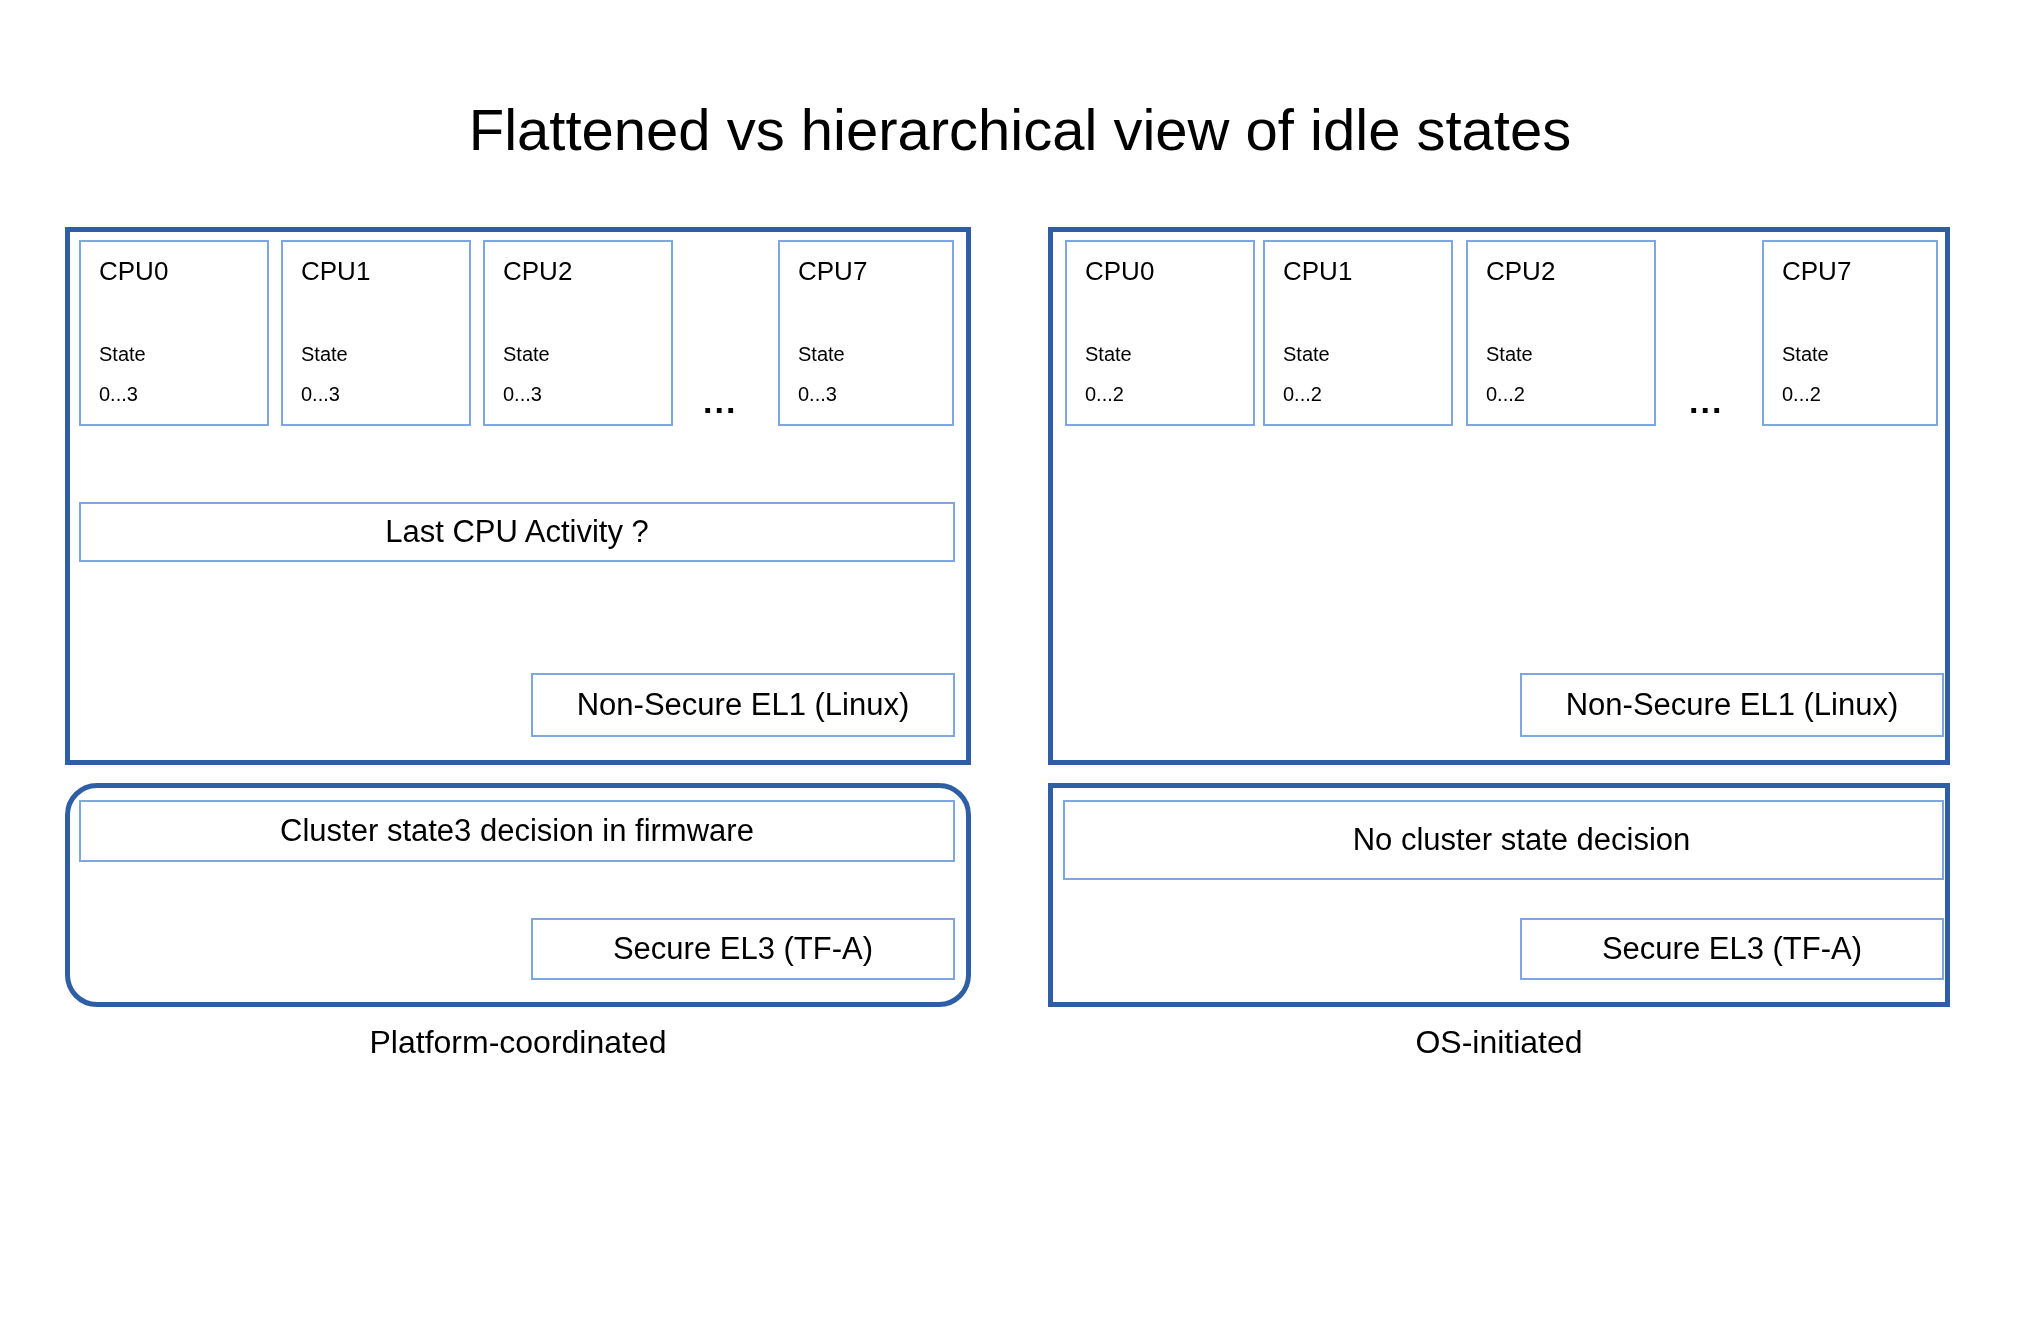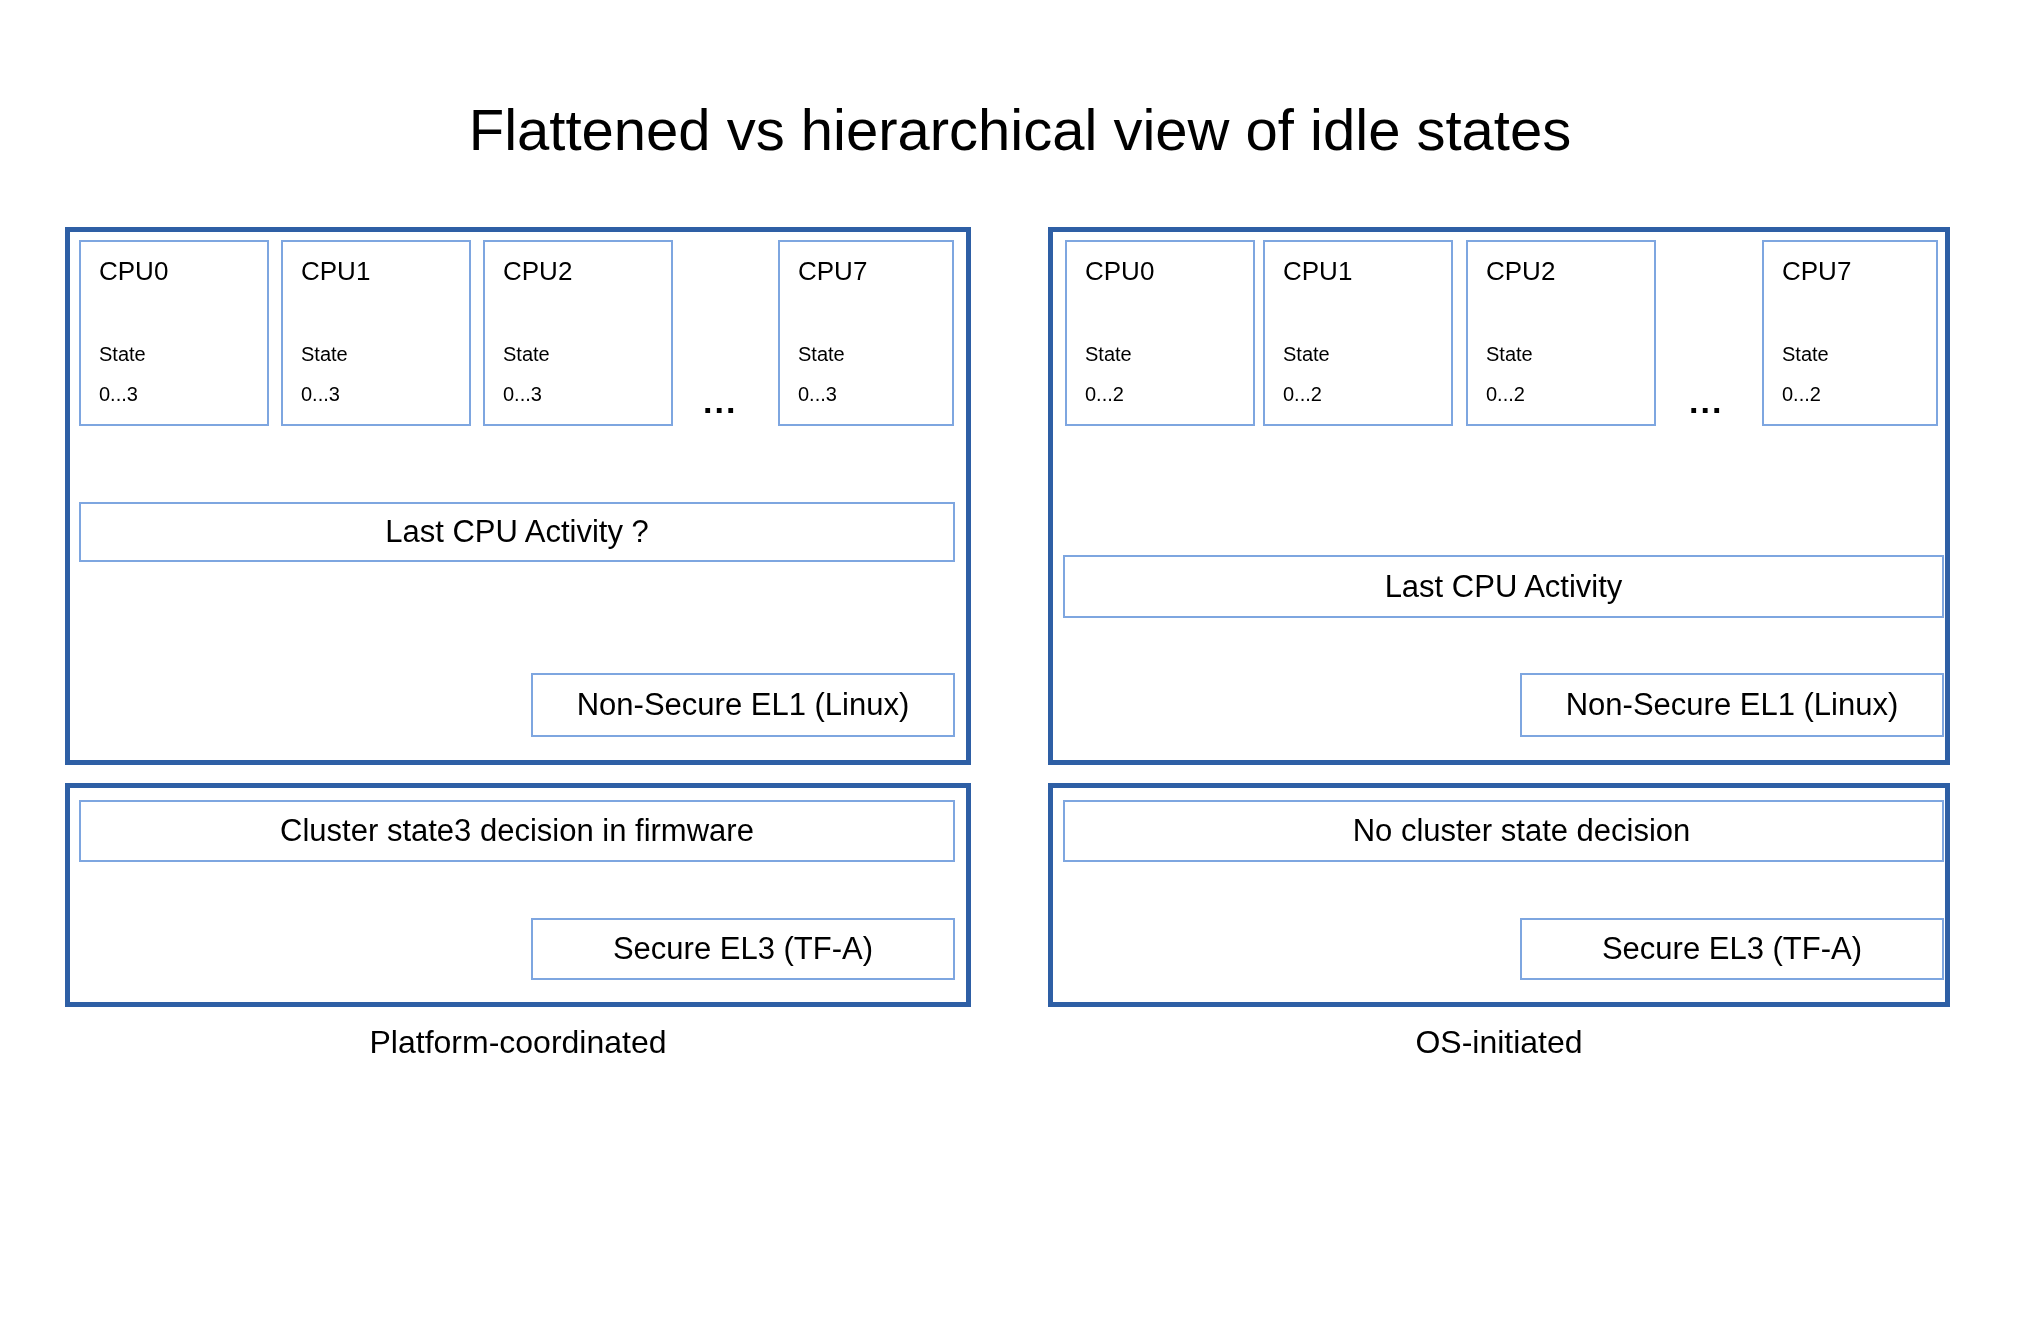--- a/index.html
+++ b/index.html
@@ -22,21 +22,21 @@
     font-size: 58px;
     font-weight: 400;
   }
   .panel {
     position: absolute;
     border: 5px solid #2E5FA5;
     background: #ffffff;
     box-sizing: border-box;
   }
   #panel-lt { left: 65px;   top: 227px; width: 906px; height: 538px; }
-  #panel-lb { left: 65px;   top: 783px; width: 906px; height: 224px; }
+  #panel-lb { left: 65px;   top: 783px; width: 906px; height: 224px; border-radius: 32px; }
   #panel-rt { left: 1048px; top: 227px; width: 902px; height: 538px; }
   #panel-rb { left: 1048px; top: 783px; width: 902px; height: 224px; }
 
   .cpu-box {
     position: absolute;
     top: 8px;
     width: 190px;
     height: 186px;
     border: 2px solid #7EA6E0;
     box-sizing: border-box;
@@ -65,21 +65,21 @@
     text-align: center;
   }
   #lt-activity { left: 9px;   top: 270px; width: 876px; height: 60px; }
   #lt-el1      { left: 461px; top: 441px; width: 424px; height: 64px; }
   #lb-firmware { left: 9px;   top: 12px;  width: 876px; height: 62px; }
   #lb-el3      { left: 461px; top: 130px; width: 424px; height: 62px; }
 
   #rt-governor { left: 10px;  top: 221px; width: 881px; height: 62px; }
   #rt-activity { left: 10px;  top: 323px; width: 881px; height: 63px; }
   #rt-el1      { left: 467px; top: 441px; width: 424px; height: 64px; }
-  #rb-cluster  { left: 10px;  top: 12px;  width: 881px; height: 62px; padding-left: 36px; }
+  #rb-cluster  { left: 10px;  top: 12px;  width: 881px; height: 80px; padding-left: 36px; }
   #rb-el3      { left: 467px; top: 130px; width: 424px; height: 62px; }
 
   .dots {
     position: absolute;
     font-size: 34px;
     font-weight: 700;
     letter-spacing: 2px;
   }
   #lt-dots { left: 633px; top: 150px; }
   #rt-dots { left: 636px; top: 150px; }
@@ -166,21 +166,20 @@
     </div>
     <div class="dots" id="rt-dots">...</div>
     <div class="cpu-box rt-c3">
       <div class="cpu-name">CPU7</div>
       <div class="cpu-state">
         <div>State</div>
         <div>0...2</div>
       </div>
     </div>
 
-    <div class="wide-box" id="rt-activity">Last CPU Activity</div>
     <div class="wide-box" id="rt-el1">Non-Secure EL1 (Linux)</div>
   </div>
 
   <div class="panel" id="panel-rb">
     <div class="wide-box" id="rb-cluster">No cluster state decision</div>
     <div class="wide-box" id="rb-el3">Secure EL3 (TF-A)</div>
   </div>
 
   <div class="panel-label" id="label-right">OS-initiated</div>
 

